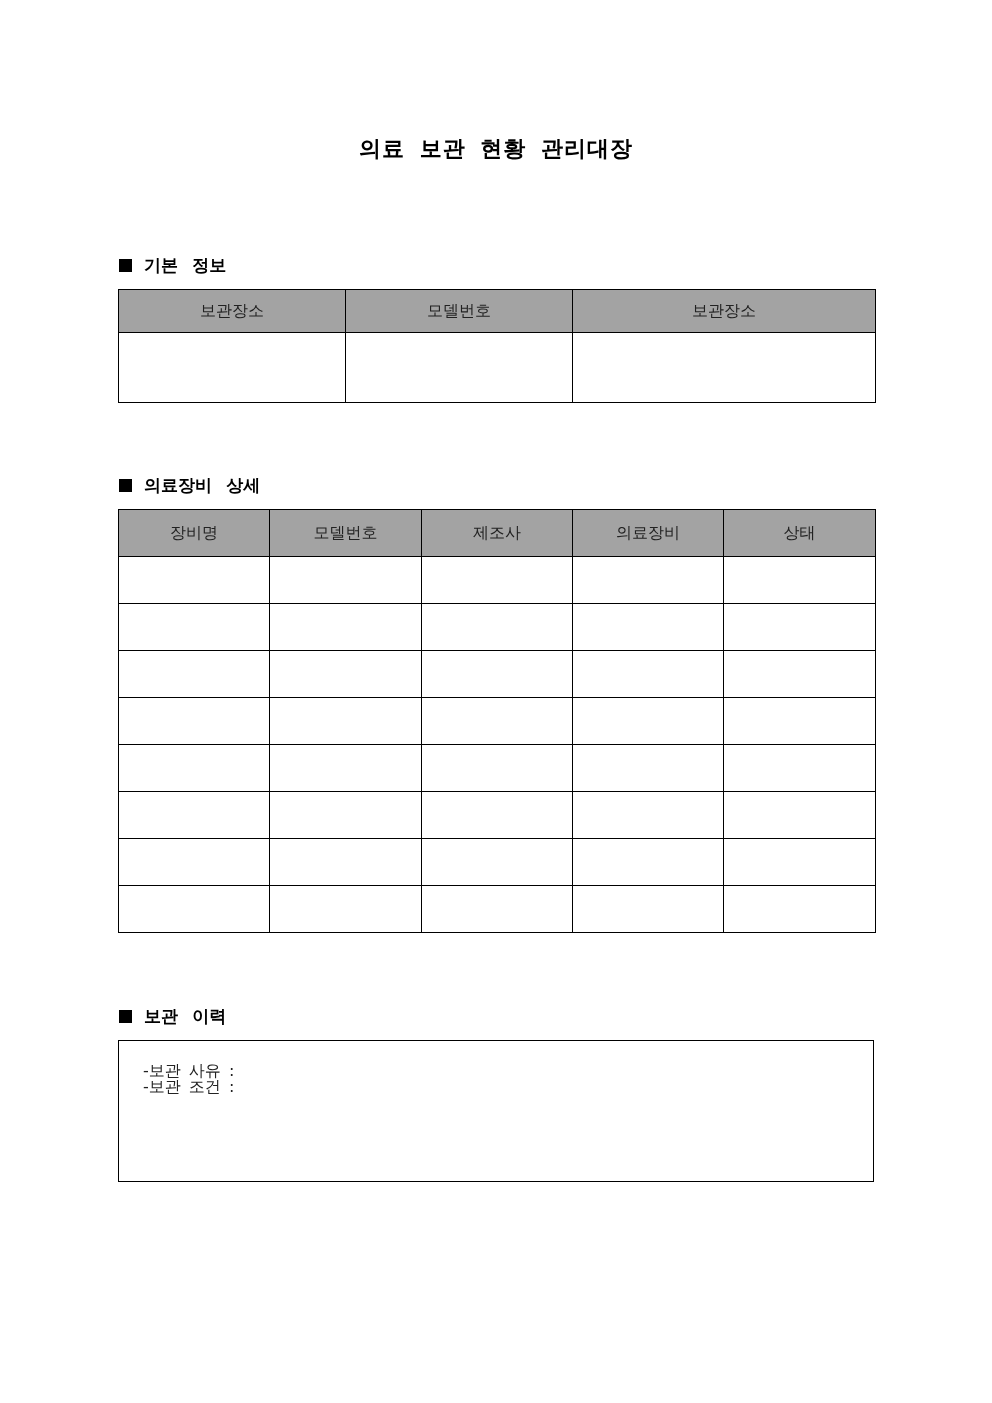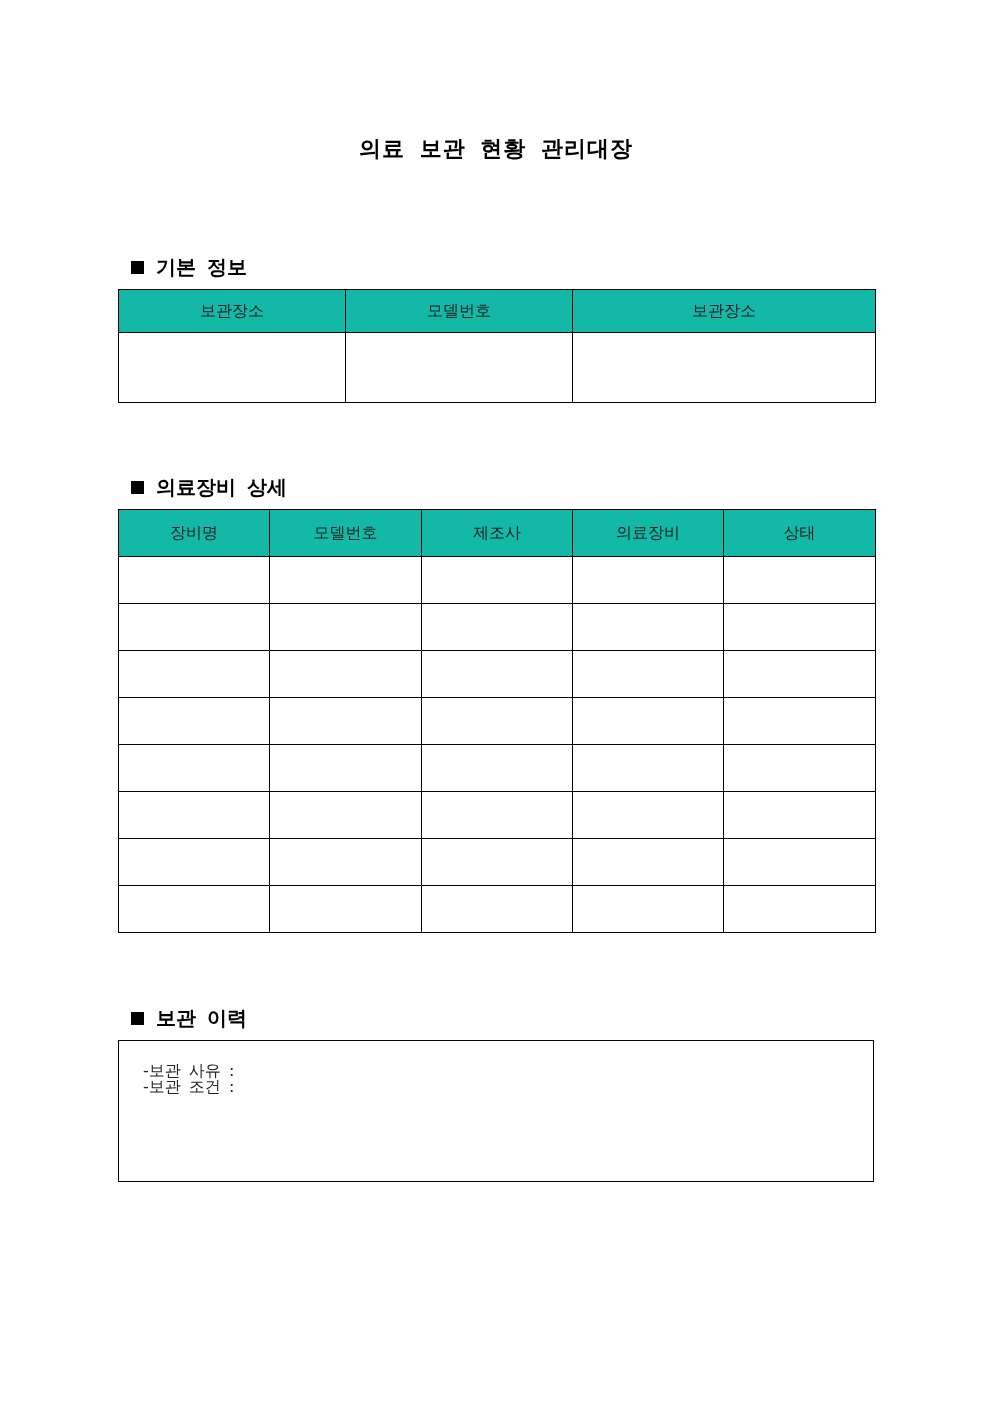--- a/index.html
+++ b/index.html
@@ -1,23 +1,23 @@
 <!DOCTYPE html>
 <html><head>
   <meta charset="utf-8">
   <style>
     html, body { margin: 0; padding: 0; background: #ffffff; }
     body { width: 992px; height: 1403px; position: relative; font-family: "DejaVu Sans", "Liberation Sans", sans-serif; color: #000; }
     .title { position: absolute; left: 0; width: 992px; top: 134px; text-align: center; font-size: 22px; font-weight: bold; letter-spacing: 1px; word-spacing: 6px; }
-    .section-heading { position: absolute; left: 131px; font-size: 20px; font-weight: bold; display: flex; align-items: center; }
+    .section-heading { position: absolute; left: 119px; font-size: 17px; font-weight: bold; display: flex; align-items: center; font-family: Liberation Mono, monospace; }
     .section-heading .square { display: inline-block; width: 13px; height: 13px; background: #000; margin-right: 12px; }
     .section-heading .label { word-spacing: 4px; }
     table.grid { position: absolute; left: 118px; width: 757px; border-collapse: collapse; table-layout: fixed; }
     table.grid th, table.grid td { border: 1.5px solid #000; padding: 0; text-align: center; font-size: 16px; font-weight: normal; }
-    table.grid th { background: #14b8a6; color: #222; }
+    table.grid th { background: #a3a3a3; color: #222; }
     #basic-table { top: 289px; }
     #basic-table th { height: 42px; }
     #basic-table td { height: 69px; }
     #equip-table { top: 509px; }
     #equip-table th { height: 46px; }
     #equip-table td { height: 46px; }
     .history-box { position: absolute; left: 118px; top: 1040px; width: 754px; height: 140px; border: 1.5px solid #000; }
     .history-line { position: absolute; left: 24px; font-size: 16px; color: #222; word-spacing: 3px; }
   </style>
 </head>

